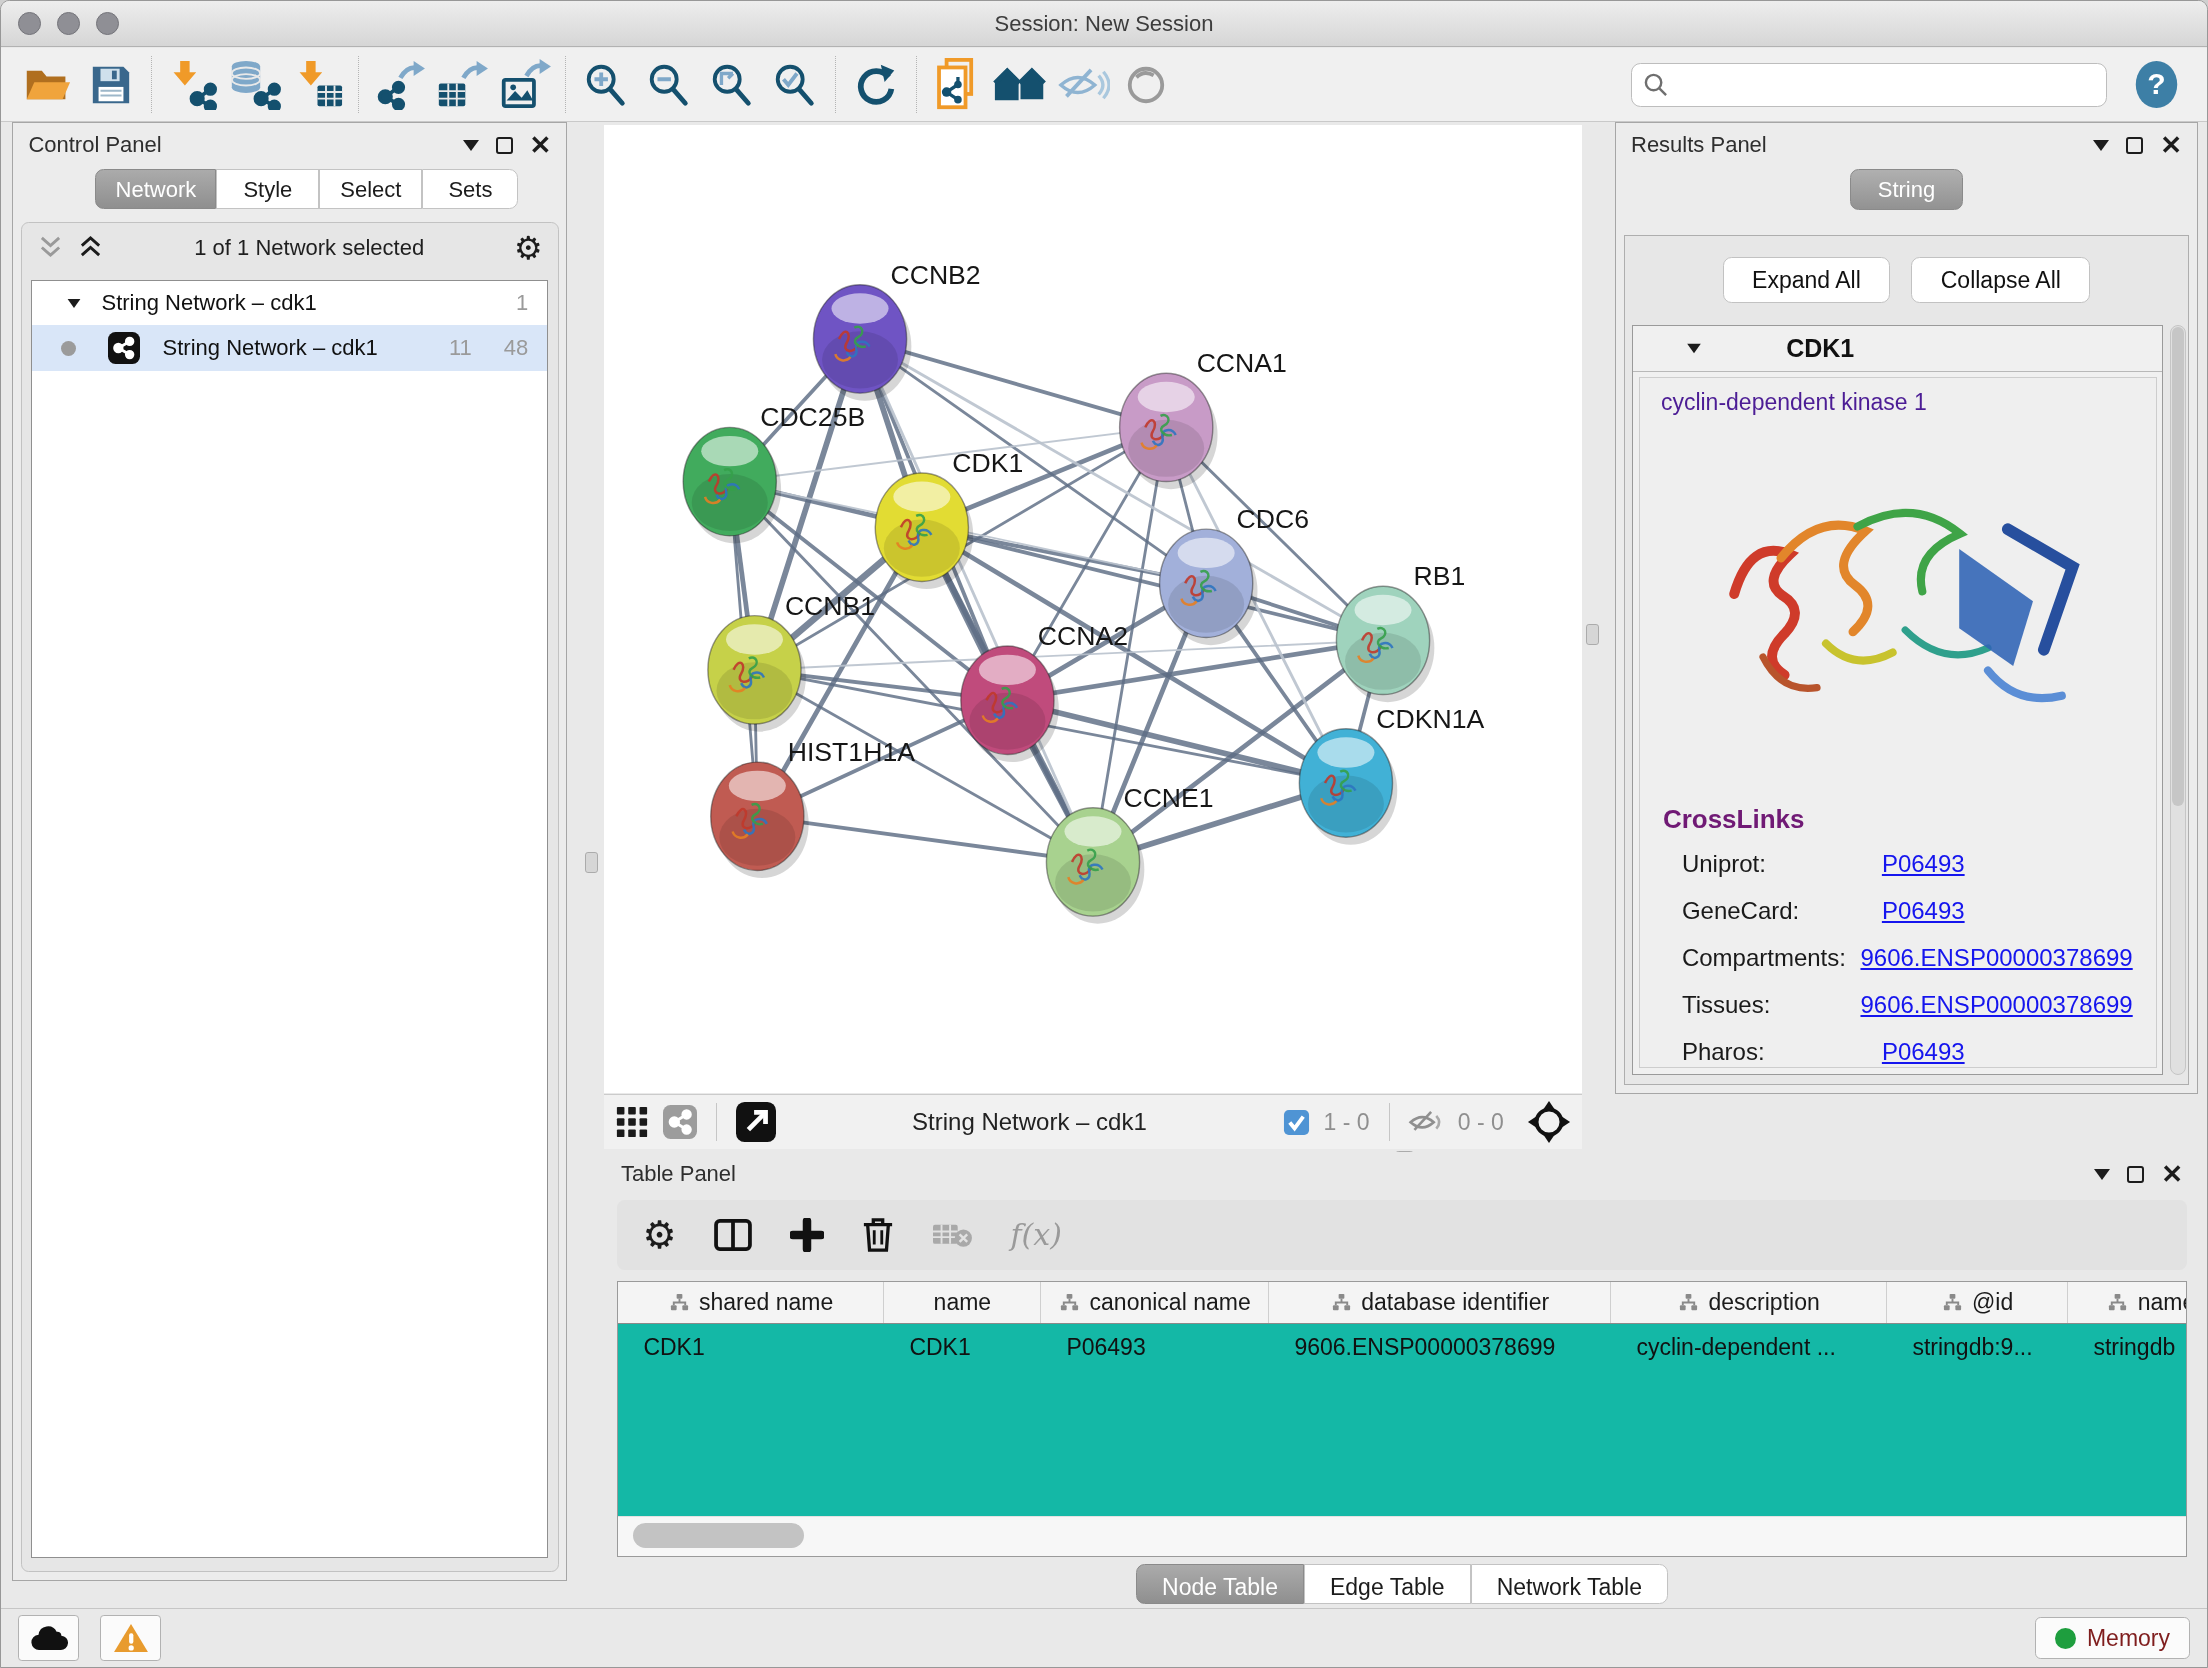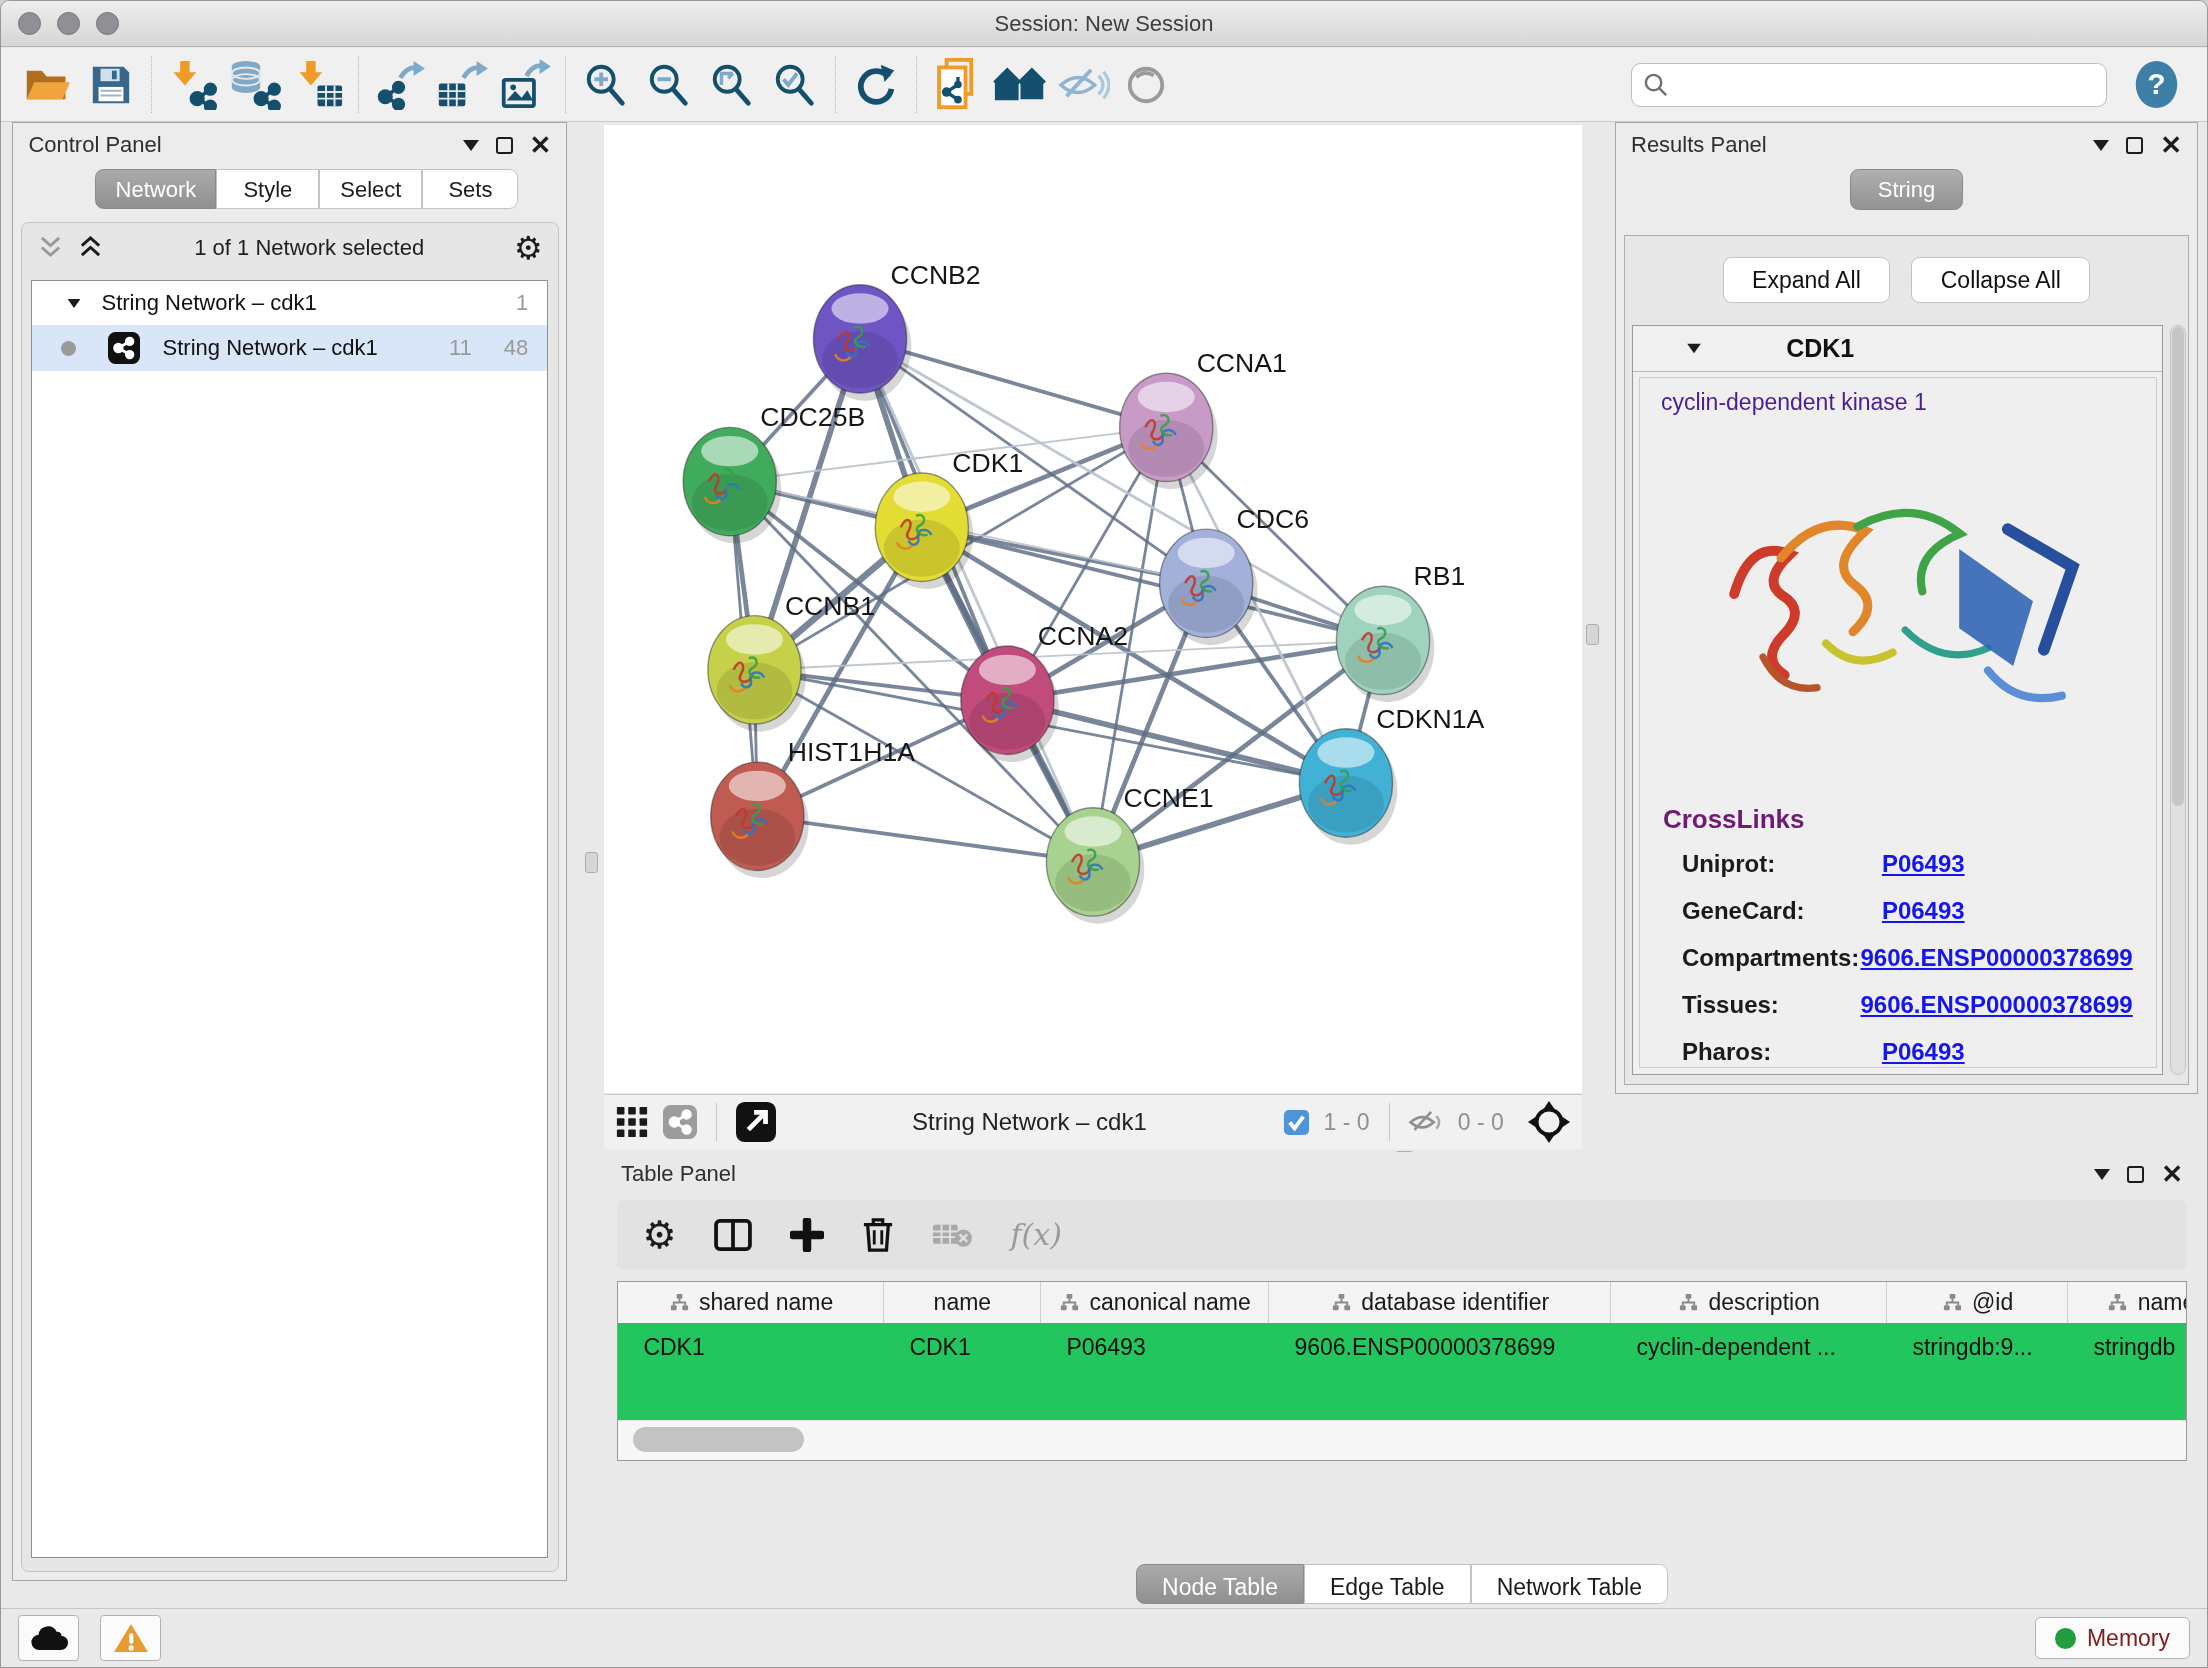--- a/index.html
+++ b/index.html
@@ -82,33 +82,33 @@
   .gene-card { position:absolute; left:7.6px; right:25px; top:89px; bottom:9.5px; background:#f0f0f0;
                border:1.4px solid #9a9a9a; }
   .gc-head { height:46px; border-bottom:1px solid #b8b8b8; display:flex; align-items:center; padding-left:53px; }
   .gc-head .sym { font-size:25px; font-weight:bold; color:#111; margin-left:84px; }
   .gc-body { position:absolute; left:5.7px; right:5.7px; top:51px; bottom:5.7px; border:1px solid #cdcdcd;
              background:#efefef; overflow:hidden; }
   .gc-desc { font-size:23px; color:#4c1d95; padding:11.4px 0 0 21px; }
   .ribbon { display:block; margin:25px auto 9.5px; }
   .xl-wrap { padding:11.4px 23px 0; font-family:"DejaVu Serif", serif; }
   .xl-head { font-size:26px; font-weight:bold; color:#701a75; margin-bottom:15px; }
-  .xrow { display:flex; margin:0 0 19px 19px;font-weight:bold; }
+  .xrow { display:flex; margin:0 0 19px 19px; }
   .xlabel { width:200px; font-size:24px; color:#1a1a1a; }
   .xval { font-size:24px; color:#1515ee; text-decoration:underline; }
   .vscroll { position:absolute; right:2.9px; top:89px; bottom:9.5px; width:16px; background:#e0e0e0;
              border:1px solid #c5c5c5; border-radius:8.6px; }
   .vthumb { position:absolute; left:1px; right:1px; top:1px; height:64%; background:#c6c6c6; border-radius:7.6px; }
 
   
   .table-panel { position:absolute; left:605px; top:1151px; width:1592px; height:458px; background:#e9e9e9; }
   .tp-toolbar { margin:3.8px 11.4px 7.6px; height:70px; background:#e2e2e2; border-radius:7.6px;
                 display:flex; align-items:center; padding-left:25px; gap:38px; }
   .fx { font-family:"DejaVu Serif", serif; font-style:italic; font-size:30px; color:#9a9a9a; }
-  .tbl-box { position:absolute; left:11.4px; right:11.4px; top:129px; height:180px; background:#22c55e;
+  .tbl-box { position:absolute; left:11.4px; right:11.4px; top:129px; height:276px; background:#14b8a6;
              border:1.4px solid #9a9a9a; overflow:hidden; }
   .tbl-head { display:flex; height:42px; background:#f4f4f4; border-bottom:1.9px solid #8a8a8a; }
   .th-cell { display:flex; align-items:center; justify-content:center; gap:9.5px; font-size:23px;
              color:#1a1a1a; border-right:1px solid #cfcfcf; flex:0 0 auto; overflow:hidden; }
   .tbl-row { display:flex; height:46px; align-items:center; }
   .td-cell { font-size:23px; color:#111; padding-left:25px; flex:0 0 auto; overflow:hidden; white-space:nowrap; }
   .hscroll { position:absolute; left:15px; bottom:7.6px; width:171px; height:25px; background:#c3c3c3; border-radius:12.4px; }
   .hstrack { position:absolute; left:0; right:0; bottom:0; height:40px; background:#f7f7f7; border-top:1px solid #e2e2e2; }
   .tp-tabs { position:absolute; left:50%; transform:translateX(-50%); bottom:5.7px; display:flex; }
   .tp-tabs .tab { height:40px; line-height:44px; font-size:23px; padding:0 25px; }

